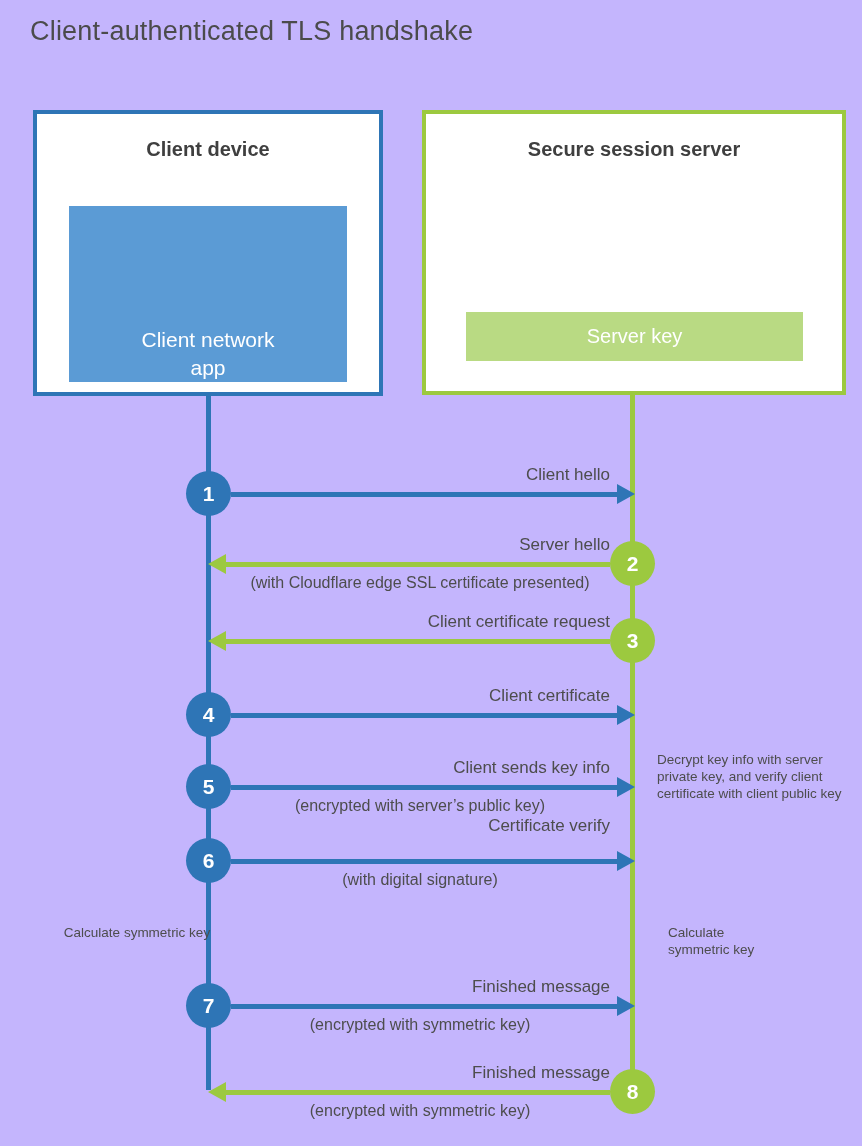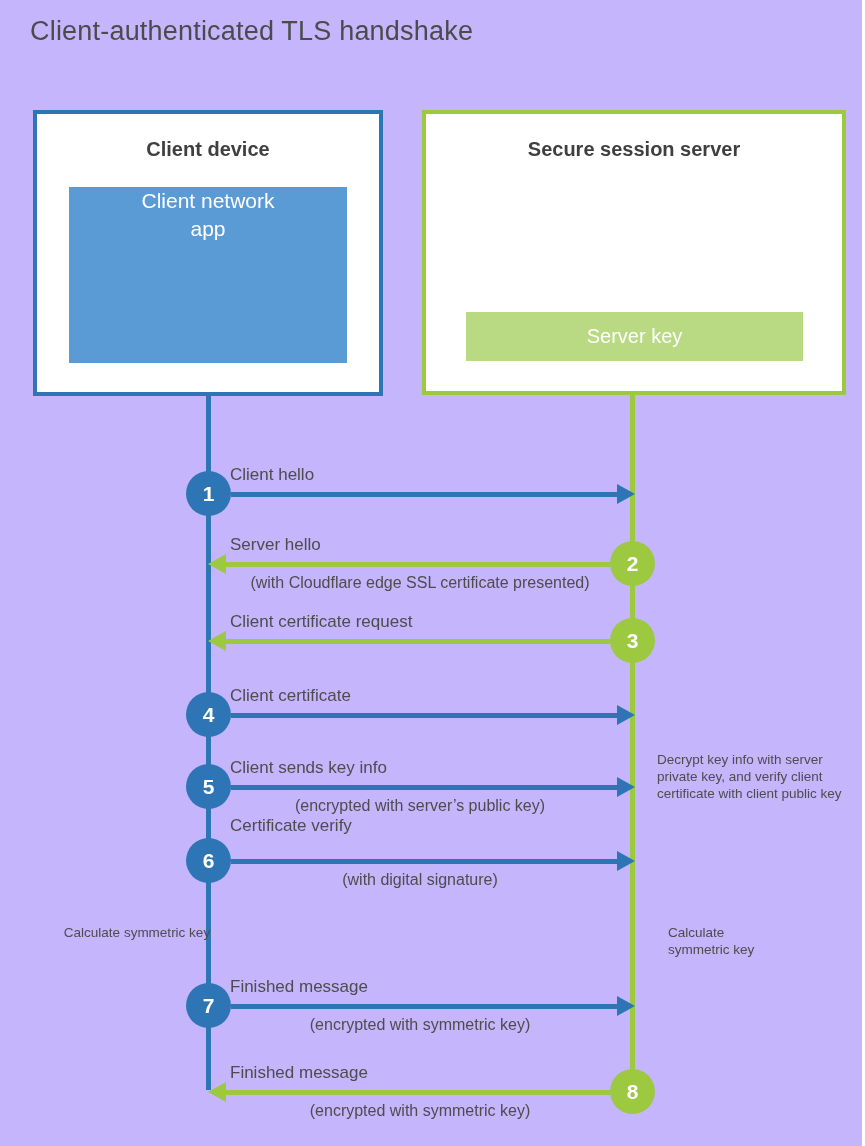--- a/index.html
+++ b/index.html
@@ -7,21 +7,21 @@
   .stage{position:relative;width:862px;height:1146px;background:#c4b5fd;overflow:hidden;}
   .abs{position:absolute;}
 
   .page-title{left:30px;top:16px;font-size:27px;font-weight:300;color:#4b4b4b;letter-spacing:.2px;}
 
   .outline-box{box-sizing:border-box;background:#ffffff;}
   .outline-box.blue-border{border:4px solid #2e75b6;}
   .outline-box.green-border{border:4px solid #9cc93f;}
   .box-heading{margin-top:24px;text-align:center;font-size:20px;font-weight:700;color:#3f3f3f;}
 
-  .app-box{background:#5b9bd5;display:flex;align-items:flex-start;justify-content:center;}
+  .app-box{background:#5b9bd5;display:flex;align-items:flex-end;justify-content:center;margin-top:19px;}
   .app-text{max-width:170px;text-align:center;color:#ffffff;font-size:21px;line-height:28px;}
 
   .bar{background:#b9da83;display:flex;align-items:center;justify-content:center;
        color:#ffffff;font-size:20px;}
 
   .vline{width:5px;}
   .vline.blue{background:#2e75b6;}
   .vline.green{background:#9cc93f;}
 
   .hline{height:5px;}
@@ -30,21 +30,21 @@
 
   .ahead{width:0;height:0;border-top:10px solid transparent;border-bottom:10px solid transparent;}
   .ahead.right.blue{border-left:18px solid #2e75b6;}
   .ahead.left.green{border-right:18px solid #9cc93f;}
 
   .circle{width:45px;height:45px;border-radius:50%;display:flex;align-items:center;justify-content:center;
           color:#ffffff;font-size:21px;font-weight:700;z-index:3;}
   .circle.blue{background:#2e75b6;}
   .circle.green{background:#9cc93f;}
 
-  .step-label{left:230px;width:380px;text-align:left;font-size:17px;color:#4d4d4d;}
+  .step-label{left:230px;width:380px;text-align:right;font-size:17px;color:#4d4d4d;}
   .step-sub{left:230px;width:380px;text-align:center;font-size:16px;color:#4d4d4d;}
 
   .note{font-size:13.5px;line-height:17px;color:#4d4d4d;}
   .note.center{text-align:center;}
 </style>
 </head>
 <body>
 
 <div class="stage">
 

